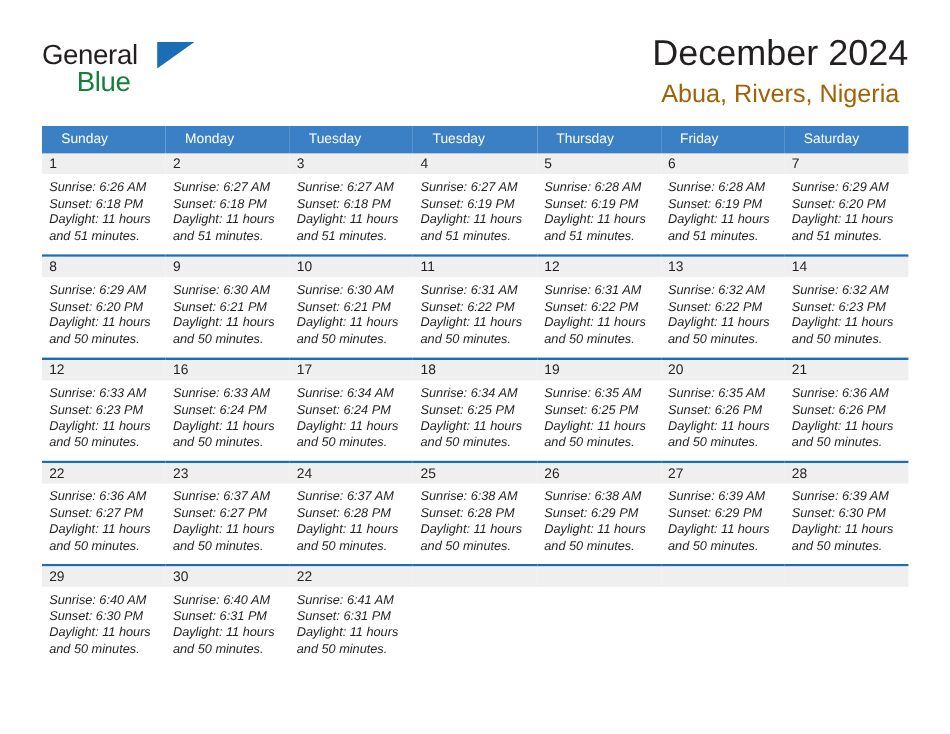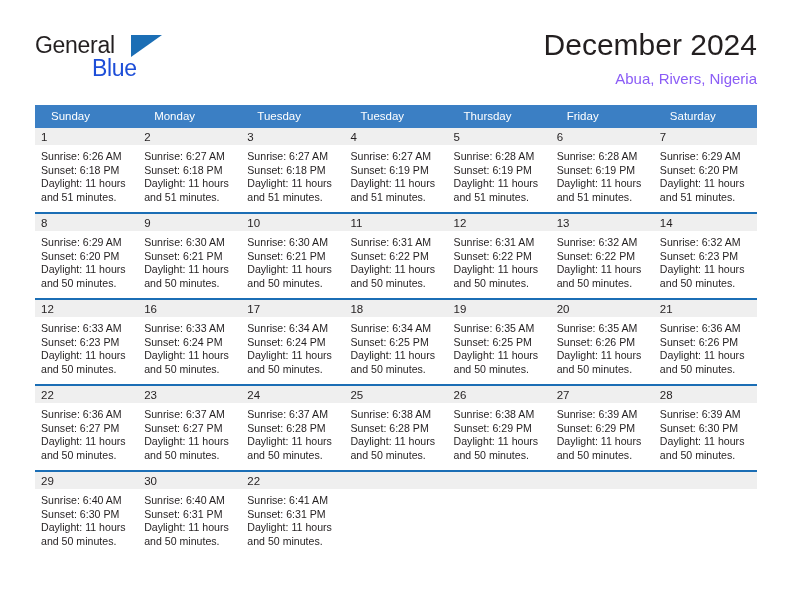--- a/index.html
+++ b/index.html
@@ -56,45 +56,45 @@
     height: 0;
     border-left: 31px solid #1b6eb5;
     border-bottom: 22px solid transparent;
   }
   .logo-blue {
     position: absolute;
     left: 29px;
     top: 23px;
     font-size: 23px;
     letter-spacing: -0.3px;
-    color: #1d4ed8;
+    color: #15803d;
     line-height: 27px;
-    margin-left: 28px;
   }
 
   .title-block {
     position: absolute;
     right: 0;
     top: 0;
     text-align: right;
   }
   .cal-title {
     font-size: 30px;
     font-weight: normal;
     color: #231f20;
     line-height: 38px;
     white-space: nowrap;
   }
   .cal-subtitle {
-    font-size: 15px;
+    font-size: 21px;
     font-weight: normal;
-    color: #8b5cf6;
+    color: #a16207;
     line-height: 22px;
     margin-top: 4px;
     white-space: nowrap;
+    text-align: center;
   }
 
   
   .calendar {
     position: absolute;
     left: 35px;
     top: 105px;
     width: 722px;
     border-collapse: collapse;
     table-layout: fixed;
@@ -134,20 +134,21 @@
     line-height: 16px;
     color: #231f20;
     box-sizing: border-box;
   }
 
   .cell-body {
     padding: 5px 4px 0 6px;
     font-size: 10.6px;
     line-height: 13.6px;
     color: #231f20;
+    font-style: italic;
   }
   .cell-body div {
     white-space: nowrap;
   }
   .cell-body .wrap {
     white-space: normal;
   }
 </style>
 </head>
 <body>

